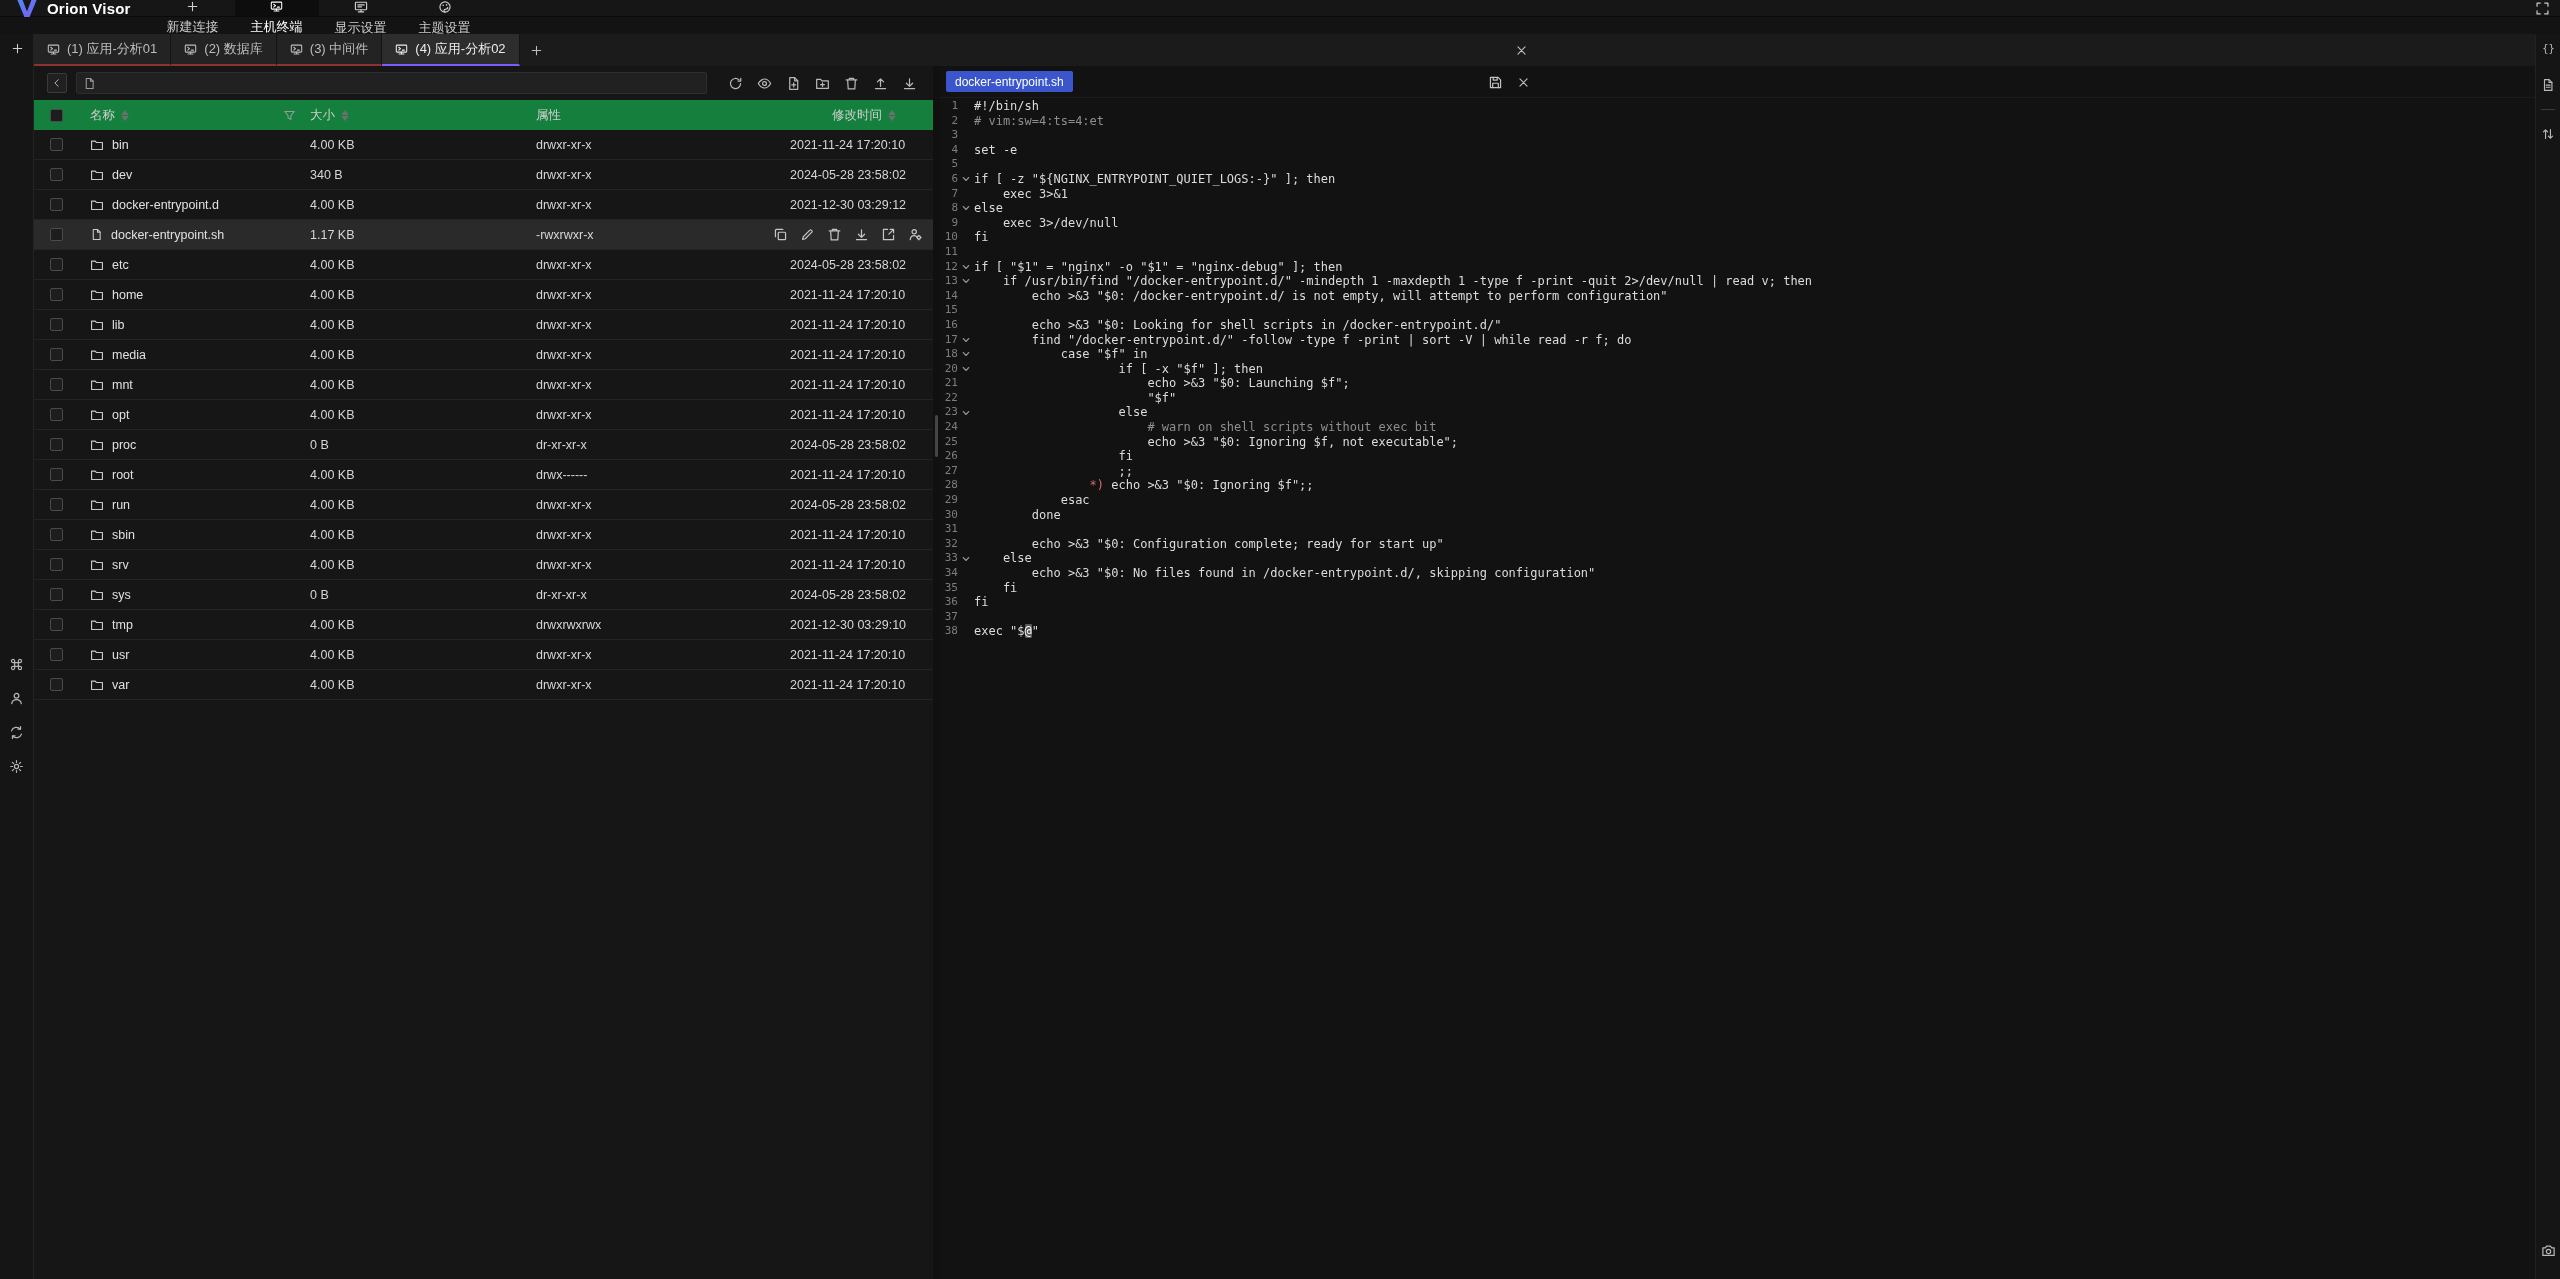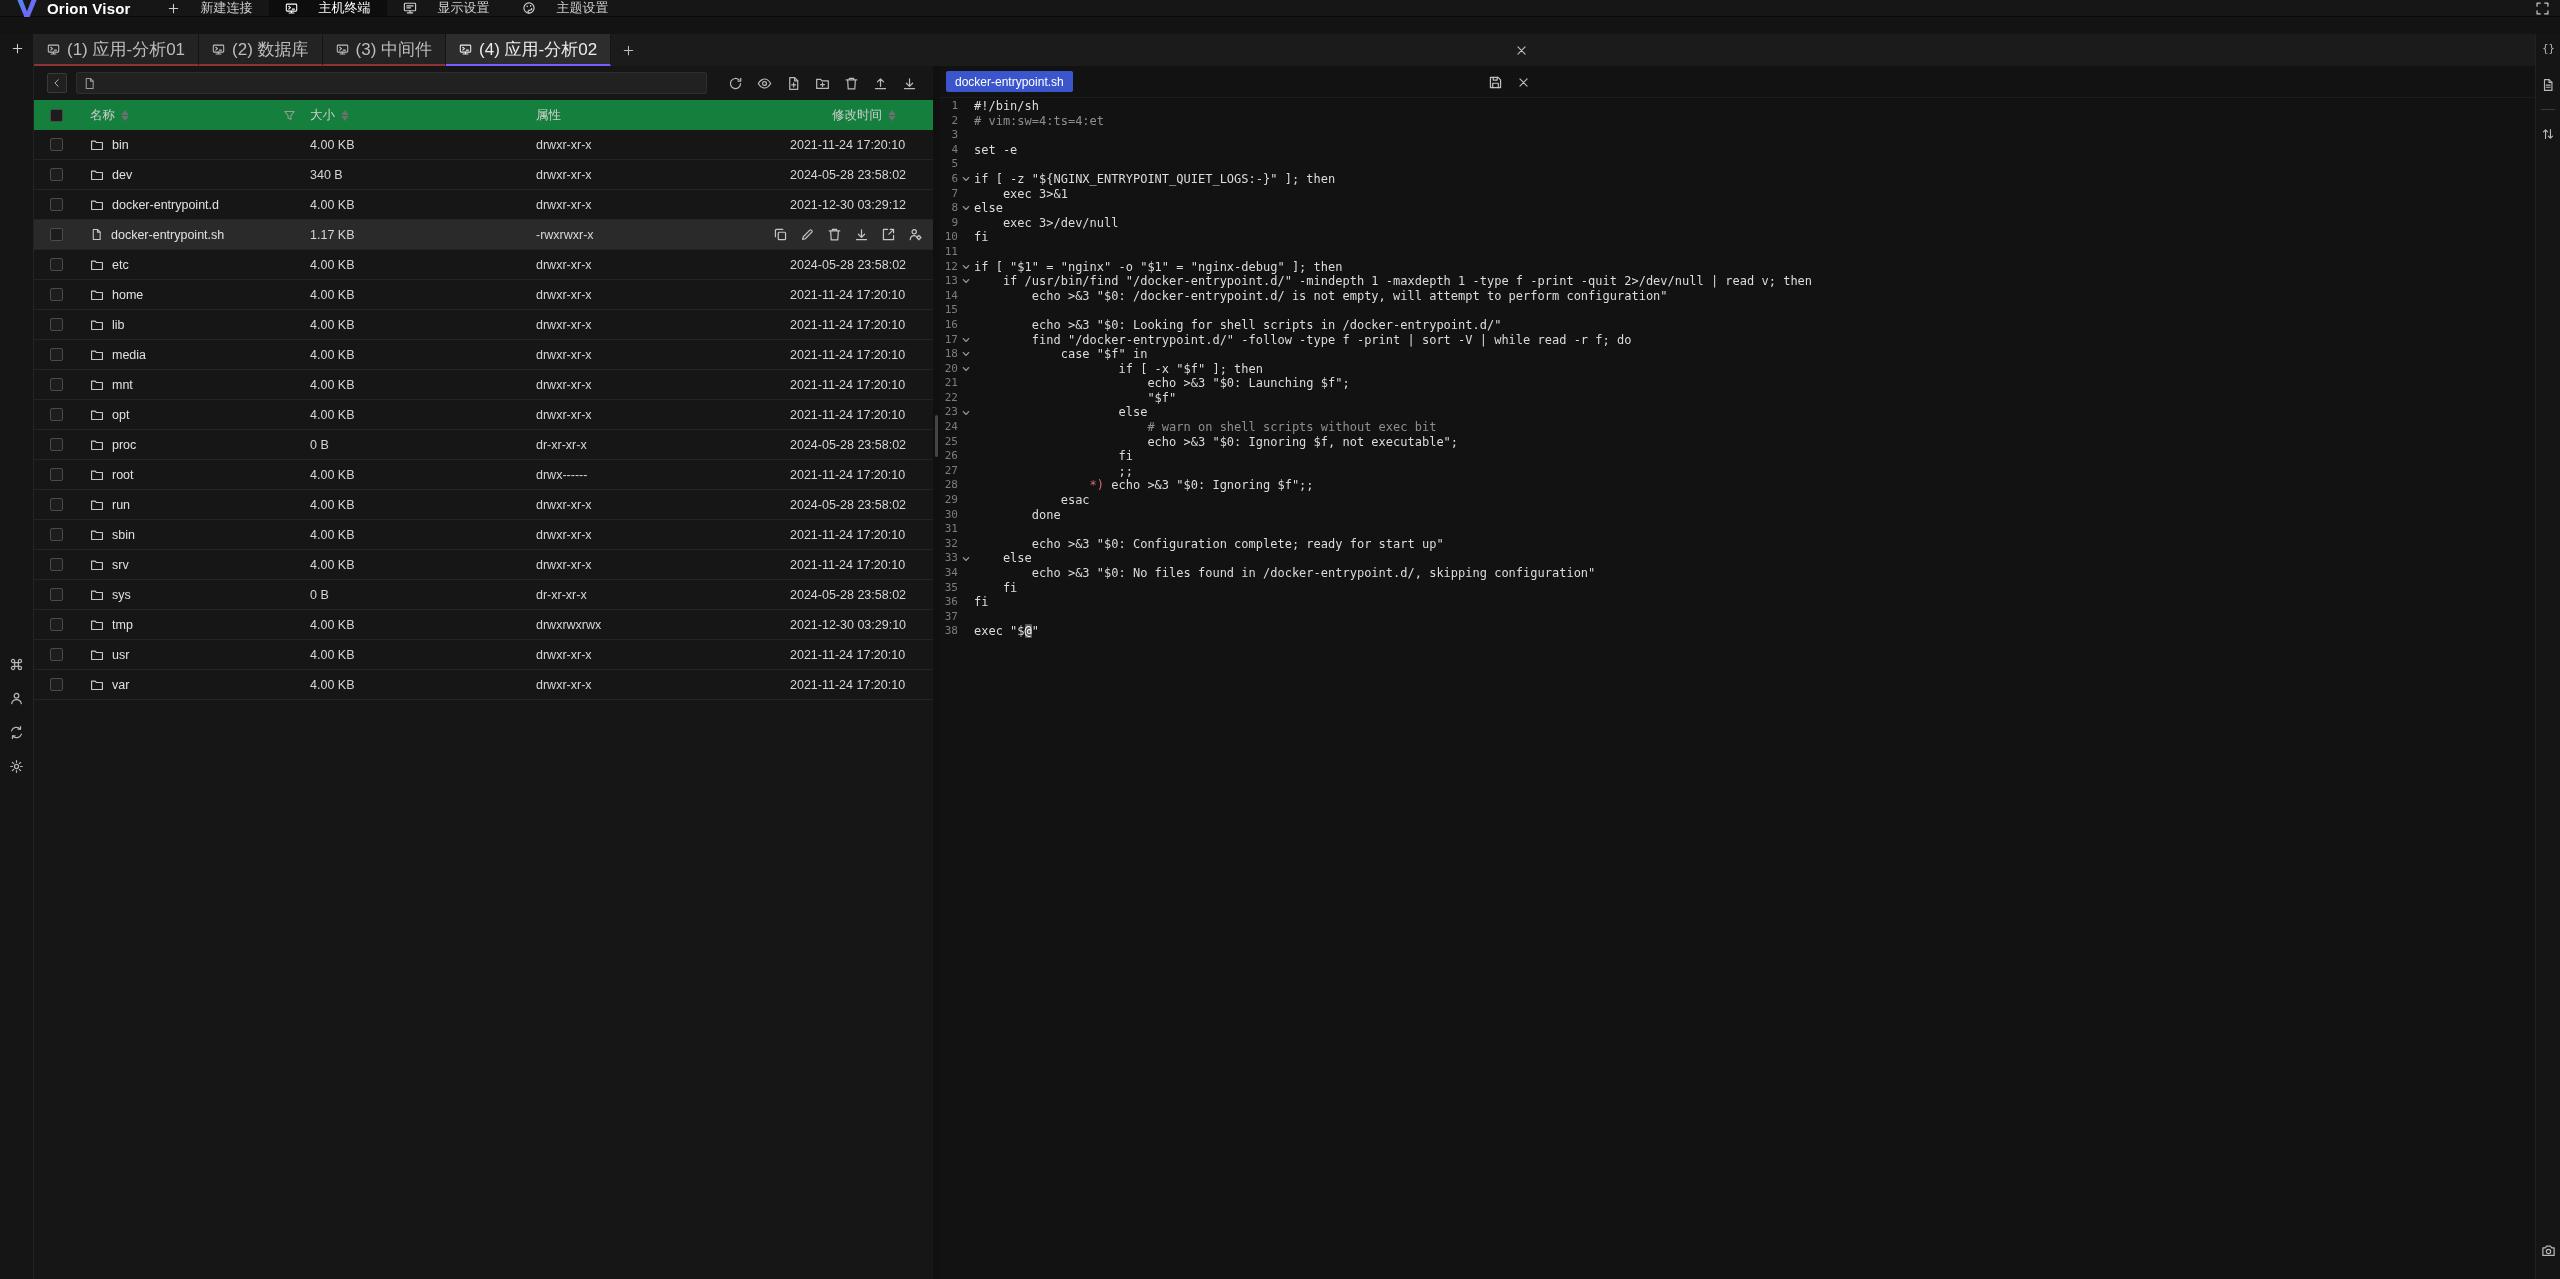--- a/index.html
+++ b/index.html
@@ -9,39 +9,39 @@
   [data-interactable="true"] { cursor:pointer; }
   .icon { display:inline-flex; align-items:center; justify-content:center; }
   .icon svg { display:block; }
 
   
   .topbar { position:absolute; left:0; top:0; width:2560px; height:17px; background:#161616;
             display:flex; align-items:center; border-bottom:1px solid #0a0a0a; z-index:5; }
   .logo { display:flex; align-items:center; gap:9px; padding:0 20px 0 16px; }
   .logo-text { font-size:15px; font-weight:bold; color:#ffffff; letter-spacing:.2px; white-space:nowrap; }
   .nav { display:flex; height:100%; }
-  .nav-item { display:flex; align-items:center; gap:21px; padding:0 16px; font-size:13px;
-              color:#cfcfcf; white-space:nowrap; }
+  .nav-item { display:flex; align-items:center; gap:5px; padding:0 16px; font-size:13px;
+              color:#cfcfcf; white-space:nowrap;flex-direction:column; }
   .nav-item.active { background:#0d0d0d; color:#ffffff; }
   .topbar-right { margin-left:auto; padding-right:10px; color:#c9c9c9; display:flex; align-items:center; }
 
   
   .left-rail { position:absolute; left:0; top:34px; width:34px; bottom:0; background:#151515;
                border-right:1px solid #232323; }
   .lr-add { position:absolute; top:5px; left:8px; width:18px; height:18px; display:flex;
             align-items:center; justify-content:center; color:#cfcfcf; }
   .lr-bottom { position:absolute; top:621px; left:0; right:0; display:flex; flex-direction:column;
                align-items:center; gap:16px; }
   .lr-btn { width:18px; height:18px; display:flex; align-items:center; justify-content:center; color:#b5b5b5; }
 
   
   .tabbar { position:absolute; left:34px; top:34px; width:2526px; height:32px; background:#1b1b1b;
             display:flex; align-items:stretch; }
   .tab-list { display:flex; align-items:stretch; }
-  .tab { display:flex; align-items:center; gap:7px; padding:0 13px; font-size:17px; color:#bdbdbd;
+  .tab { display:flex; align-items:center; gap:7px; padding:0 13px; font-size:13px; color:#bdbdbd;
          background:#232323; border-right:1px solid #141414; border-bottom:2px solid var(--status-red,#8d3232);
          white-space:nowrap; }
   .tab.active { background:#2d2d2d; color:#ececec; border-bottom-color:var(--accent,#7c5cff); }
   .tab-add { width:34px; display:flex; align-items:center; justify-content:center; color:#bdbdbd; }
   .tabbar-close { position:absolute; left:1472px; top:0; width:30px; height:32px; display:flex;
                   align-items:center; justify-content:center; color:#c3c3c3; }
 
   
   .fm { position:absolute; left:34px; top:66px; width:899px; bottom:0; background:#161616; }
   .fm-toolbar { height:34px; display:flex; align-items:center; padding:0 10px 0 13px; gap:9px; }

